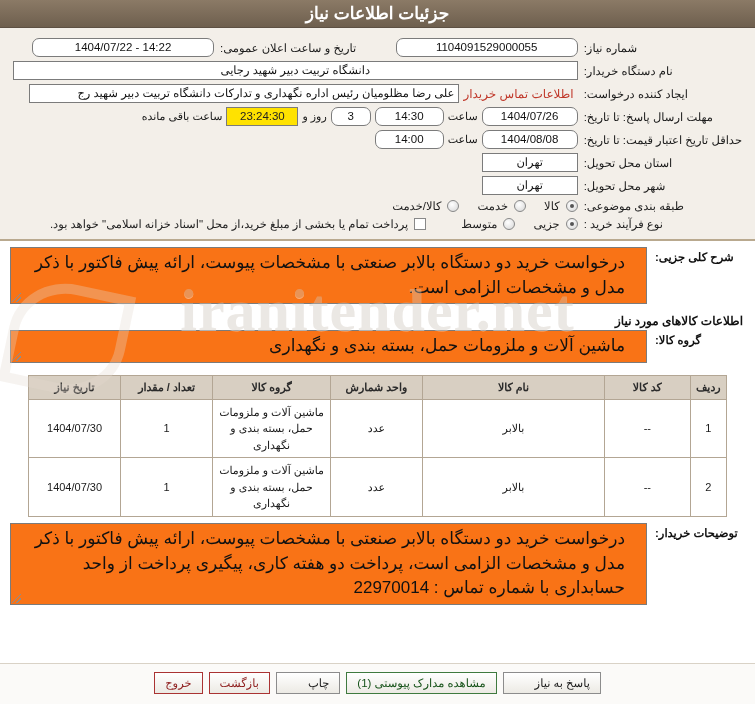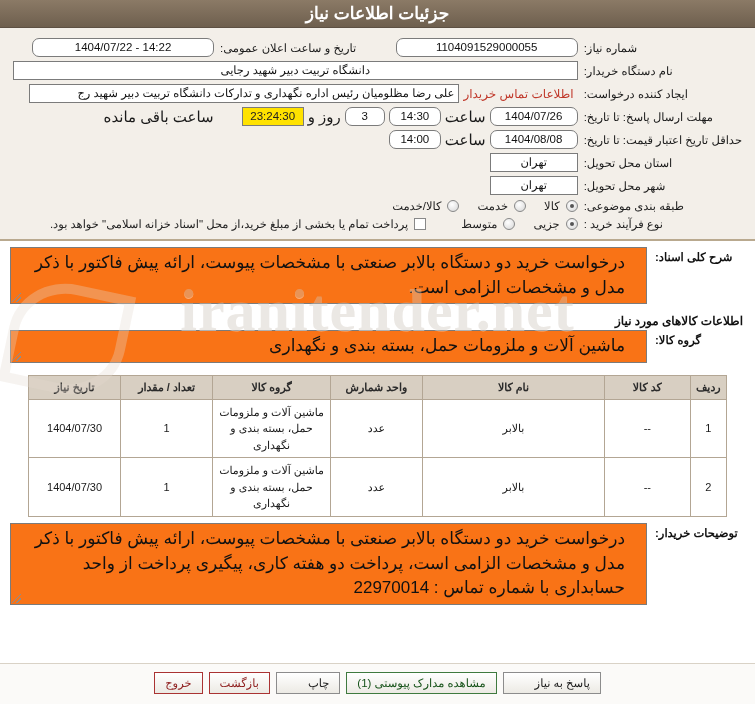--- a/index.html
+++ b/index.html
@@ -62,45 +62,44 @@
     padding: 0 4px;
     color: #111;
     text-align: center;
     font-family: "Liberation Sans", sans-serif;
     overflow: hidden;
     white-space: nowrap;
   }
   .tbox.ltr { direction: ltr; border-radius: 7px; }
   .tbox.rightt { text-align: right; }
   .w-big { width: 182px; }
-  .w-mid { width: 88px; }
-  .w-sm { width: 52px; }
+  .w-mid { width: 96px; }
+  .w-sm { width: 69px; }
   .w-xs { width: 40px; }
   .w-wide { width: 100%; margin-left: 16px; }
   .link {
     color: #c0392b;
     font-size: 12px;
     text-decoration: none;
     padding-right: 4px;
     white-space: nowrap;
     text-align: right;
   }
   .inline-row { display: flex; align-items: center; gap: 4px; justify-content: flex-start; }
-  .small-lbl { font-size: 15px; white-space: nowrap; color: #1a1a1a; }
+  .small-lbl { font-size: 11px; white-space: nowrap; color: #1a1a1a; }
   .countdown {
     border: 1px solid #7b7b7b;
     background: #ffe200;
     height: 19px;
     line-height: 17px;
     font-size: 11.5px;
     padding: 0 6px;
     text-align: center;
     direction: ltr;
-    width: 62px;
-    margin-left: 24px;
+    width: 72px;
   }
   
   .radio-group { display: flex; align-items: center; gap: 4px; }
   .radio {
     width: 12px; height: 12px;
     border-radius: 50%;
     border: 1px solid #888;
     background: radial-gradient(circle at 40% 35%, #fff 0%, #e2e2e2 70%, #cfcfcf 100%);
     display: inline-block;
     position: relative;
@@ -367,21 +366,21 @@
             </span>
           </div>
         </td>
       </tr>
     </tbody>
       </table>
   </div>
 
   <div class="section">
     <div class="row-flex">
-      <div class="lbl-side sec-title">شرح کلی اسناد:</div>
+      <div class="lbl-side sec-title">شرح کلی جزیی:</div>
       <div class="area">
         <span>درخواست خرید دو دستگاه بالابر صنعتی با مشخصات پیوست، ارائه پیش فاکتور با ذکر مدل و مشخصات الزامی است.</span>
         <span class="resize-h"></span>
       </div>
     </div>
   </div>
 
   <div class="section" style="padding-top:0">
     <div class="sec-head">اطلاعات کالاهای مورد نیاز</div>
     <div class="row-flex">

